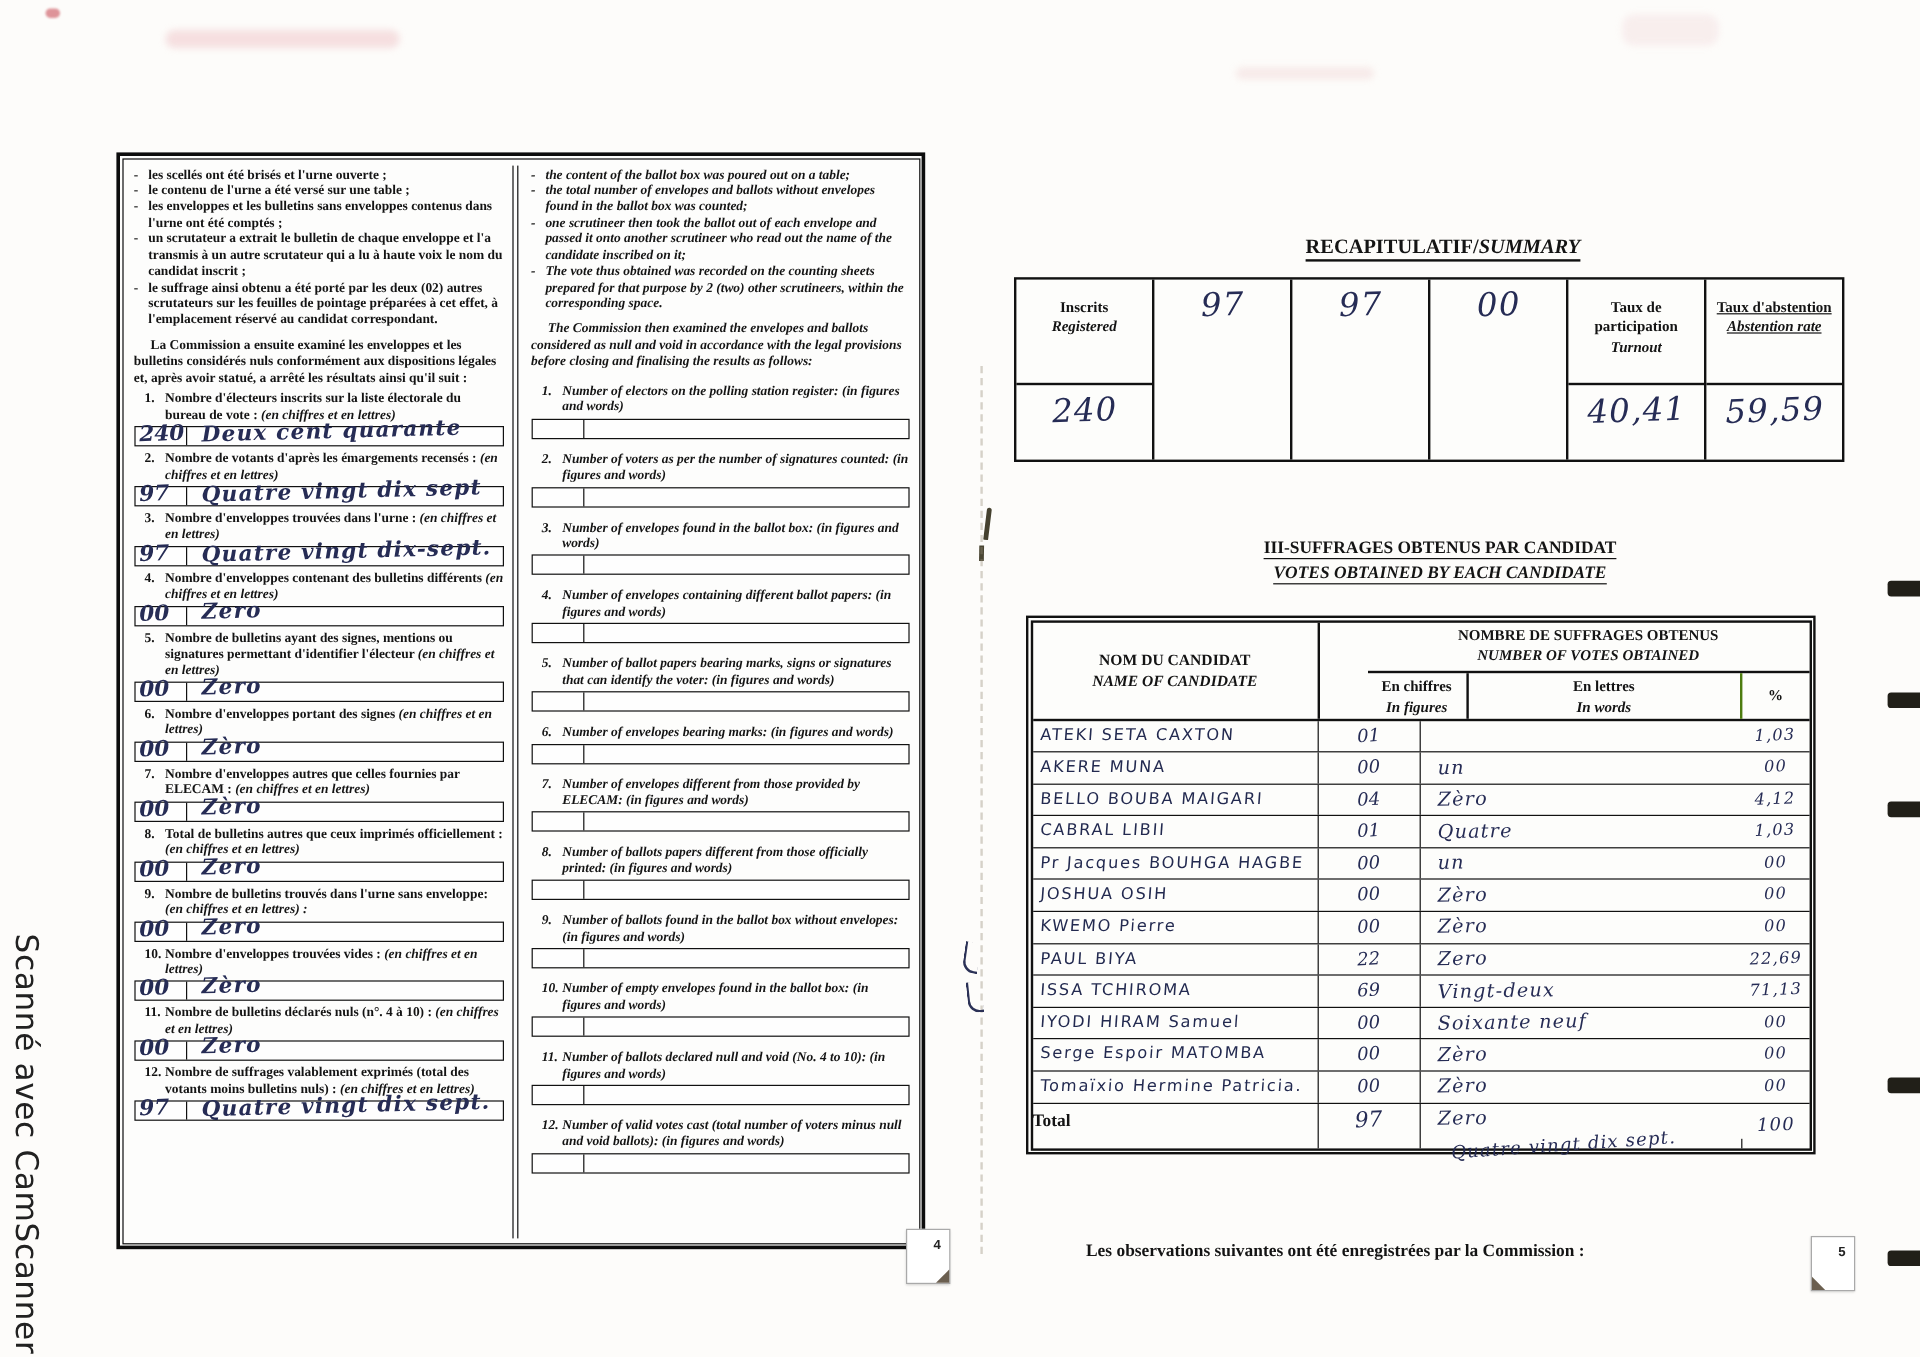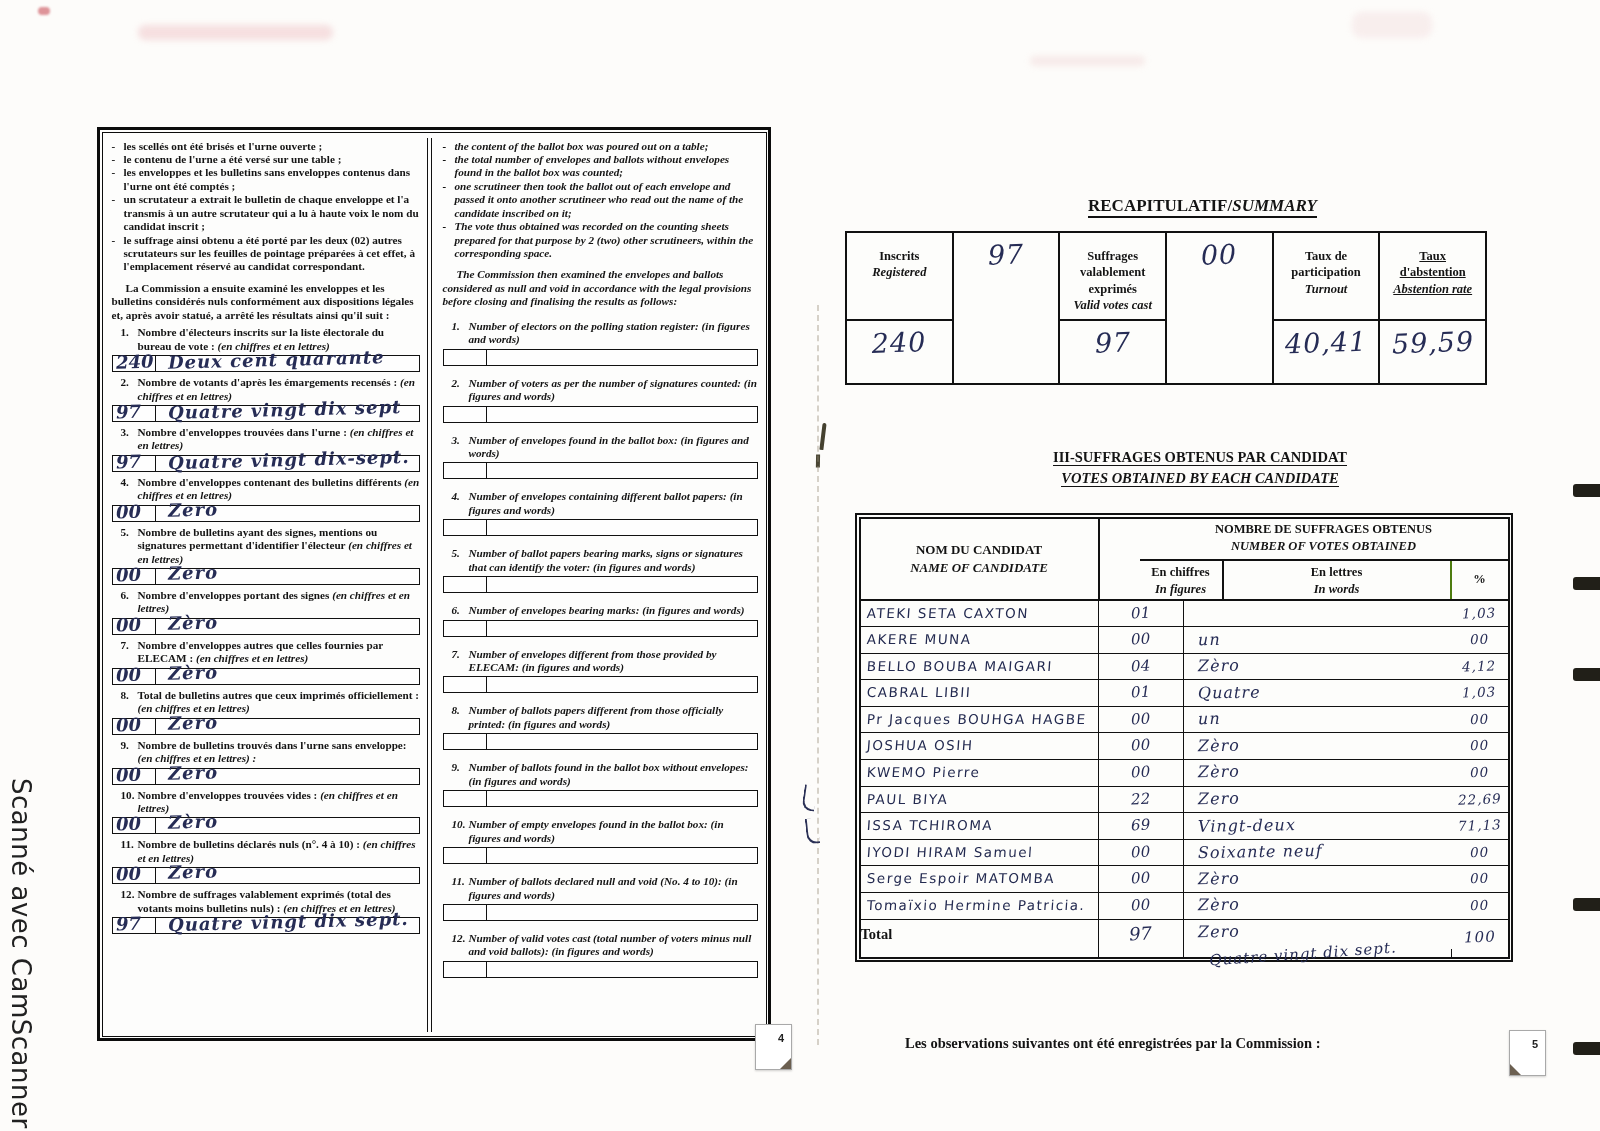--- a/index.html
+++ b/index.html
@@ -72,21 +72,21 @@
   .hw-words{position:absolute;left:12px;top:-7px;font-size:18px;white-space:nowrap;transform:rotate(-1.5deg);letter-spacing:1px;}
   .hw-big{position:absolute;left:50%;top:6px;transform:translateX(-50%) rotate(-2deg);font-size:27px;letter-spacing:1px;}
   .hw-caps{font-family:"DejaVu Sans", sans-serif;color:#232a50;font-size:13.5px;letter-spacing:1.5px;white-space:nowrap;transform:skewX(-4deg);display:inline-block;padding-top:4px;padding-left:6px;}
   .hw-num{font-size:15px;display:inline-block;padding-top:3px;transform:rotate(-3deg);}
   .hw-wordcell{position:absolute;left:14px;top:0px;font-size:16px;white-space:nowrap;transform:rotate(-1deg);letter-spacing:1px;}
   .hw-pct{font-size:13.5px;display:inline-block;padding-top:4px;transform:rotate(-2deg);letter-spacing:1px;}
   
   .summary-title{position:absolute;left:1088px;top:196px;font-size:17px;font-weight:bold;}
   .summary-title .u{border-bottom:2px solid #111;padding-bottom:1px;}
   .it{font-style:italic;}
-  .summary-table{position:absolute;left:845px;top:231px;width:642px;border:2px solid #111;display:flex;background:#fdfdfb;box-sizing:border-box;}
+  .summary-table{position:absolute;left:845px;top:231px;width:692px;border:2px solid #111;display:flex;background:#fdfdfb;box-sizing:border-box;}
   .sum-col{flex:1;border-right:2px solid #111;}
   .sum-col:last-child{border-right:none;text-decoration:underline;}
   .sum-head{height:88px;border-bottom:2px solid #111;text-align:center;padding:15px 6px 0 6px;font-size:12.5px;font-weight:bold;line-height:1.3;box-sizing:border-box;}
   .sum-en{font-style:italic;}
   .sum-val{height:62px;position:relative;}
   
   .cand-title{position:absolute;left:1000px;top:447px;width:400px;text-align:center;font-size:14.5px;font-weight:bold;line-height:1.45;}
   .cand-title .u{border-bottom:1.8px solid #111;padding-bottom:0px;}
   .cand-table{position:absolute;left:855px;top:513px;width:658px;border:2px solid #111;background:#fdfdfb;box-sizing:border-box;}
   .cand-inner{border:2px solid #111;margin:1.5px;}
@@ -509,24 +509,20 @@
         <div class="sum-val">
           <span class="hw hw-big">240</span>
         </div>
       </div>
         <div class="sum-col">
         <div class="sum-val">
           <span class="hw hw-big">97</span>
         </div>
       </div>
         <div class="sum-col">
-        <div class="sum-head">
-          <div class="sum-fr">Suffrages valablement exprimés</div>
-          <div class="sum-en">Valid votes cast</div>
-        </div>
         <div class="sum-val">
           <span class="hw hw-big">97</span>
         </div>
       </div>
         <div class="sum-col">
         <div class="sum-val">
           <span class="hw hw-big">00</span>
         </div>
       </div>
         <div class="sum-col">

